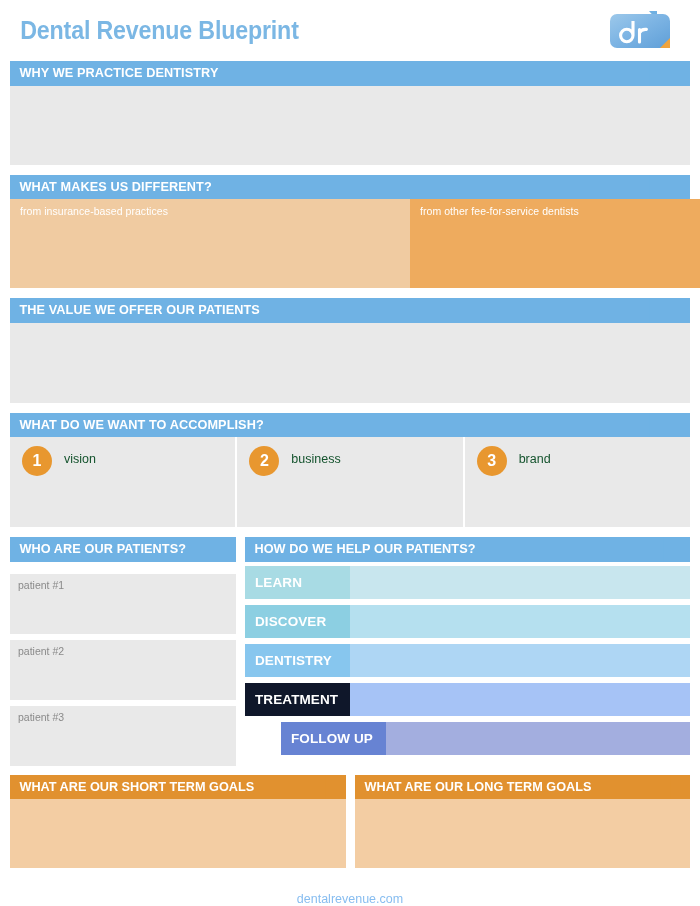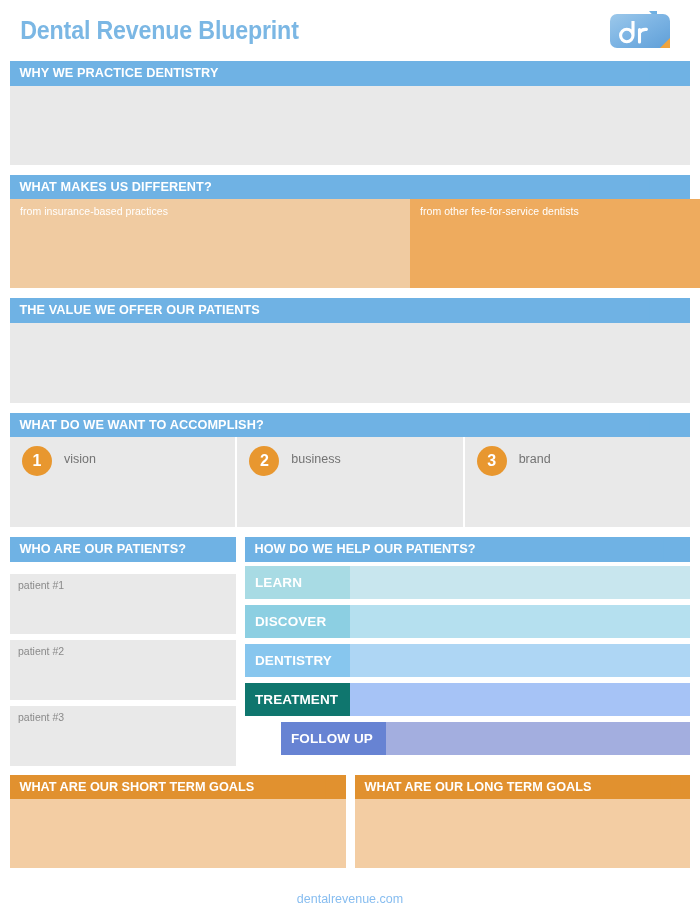--- a/index.html
+++ b/index.html
@@ -125,21 +125,21 @@
     display: flex;
     align-items: center;
     justify-content: center;
     flex: 0 0 auto;
     line-height: 1;
   }
   .accomplish-label {
     margin-left: 12px;
     margin-top: 6px;
     font-size: 12.5px;
-    color: #737373;
+    color: #14532d;
   }
 
   
   .two-col {
     display: flex;
     margin: 0 10px 9px 10px;
     gap: 9px;
   }
   .col-left  { width: 226px; flex: 0 0 226px; }
   .col-right { flex: 1 1 auto; }
@@ -323,21 +323,21 @@
           <div class="step-label" style="background:#8ccfe2;">DISCOVER</div>
           <div class="step-fill" style="background:#b5e0ef;"></div>
         </div>
 
         <div class="step">
           <div class="step-label" style="background:#87c6ee;">DENTISTRY</div>
           <div class="step-fill" style="background:#aed6f4;"></div>
         </div>
 
         <div class="step">
-          <div class="step-label" style="background:#0f766e;">TREATMENT</div>
+          <div class="step-label" style="background:#0f172a;">TREATMENT</div>
           <div class="step-fill" style="background:#a6c3f6;"></div>
         </div>
 
         <div class="step">
           <div class="step-label" style="background:#6783d3;">FOLLOW UP</div>
           <div class="step-fill" style="background:#a3aedf;"></div>
         </div>
 
       </div>
     </div>

